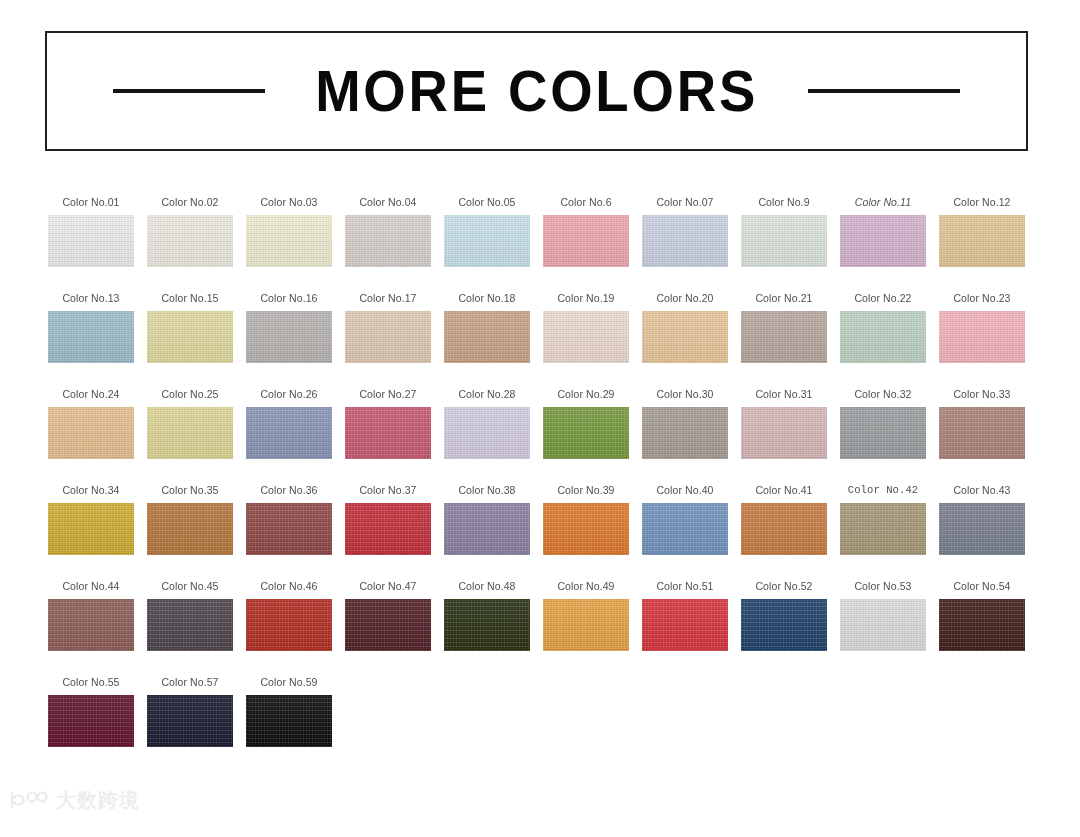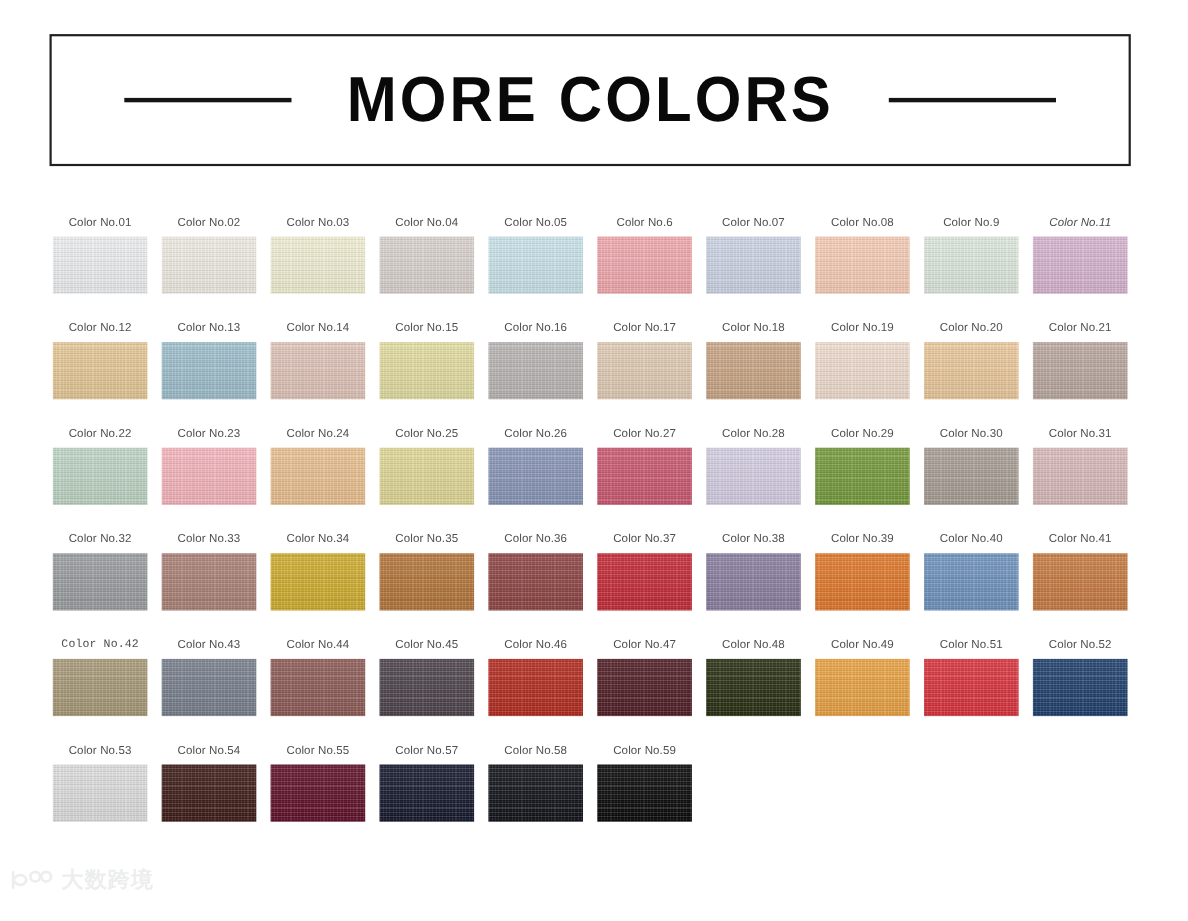--- a/index.html
+++ b/index.html
@@ -182,44 +182,36 @@
     </div>
     <div class="swatch-cell">
       <div class="swatch-label" style="color: rgb(79, 79, 79);">Color No.6</div>
       <div class="swatch-chip" style="background-color: rgb(240, 168, 173);"></div>
     </div>
     <div class="swatch-cell">
       <div class="swatch-label" style="color: rgb(79, 79, 79);">Color No.07</div>
       <div class="swatch-chip" style="background-color: rgb(204, 211, 228);"></div>
     </div>
     <div class="swatch-cell">
-      <div class="swatch-label" style="color: rgb(79, 79, 79);">Color No.08</div>
-      <div class="swatch-chip" style="background-color: rgb(246, 204, 182);"></div>
-    </div>
-    <div class="swatch-cell">
       <div class="swatch-label" style="color: rgb(79, 79, 79);">Color No.9</div>
       <div class="swatch-chip" style="background-color: rgb(221, 231, 221);"></div>
     </div>
     <div class="swatch-cell">
       <div class="swatch-label" style="color: rgb(79, 79, 79); font-style: italic;">Color No.11</div>
       <div class="swatch-chip" style="background-color: rgb(214, 180, 208);"></div>
     </div>
     <div class="swatch-cell">
       <div class="swatch-label" style="color: rgb(79, 79, 79);">Color No.12</div>
       <div class="swatch-chip" style="background-color: rgb(229, 199, 149);"></div>
     </div>
     <div class="swatch-cell">
       <div class="swatch-label" style="color: rgb(79, 79, 79);">Color No.13</div>
       <div class="swatch-chip" style="background-color: rgb(157, 190, 203);"></div>
     </div>
     <div class="swatch-cell">
-      <div class="swatch-label" style="color: rgb(79, 79, 79);">Color No.14</div>
-      <div class="swatch-chip" style="background-color: rgb(223, 195, 184);"></div>
-    </div>
-    <div class="swatch-cell">
       <div class="swatch-label" style="color: rgb(79, 79, 79);">Color No.15</div>
       <div class="swatch-chip" style="background-color: rgb(226, 220, 159);"></div>
     </div>
     <div class="swatch-cell">
       <div class="swatch-label" style="color: rgb(79, 79, 79);">Color No.16</div>
       <div class="swatch-chip" style="background-color: rgb(184, 181, 179);"></div>
     </div>
     <div class="swatch-cell">
       <div class="swatch-label" style="color: rgb(79, 79, 79);">Color No.17</div>
       <div class="swatch-chip" style="background-color: rgb(224, 203, 180);"></div>
@@ -368,24 +360,20 @@
       <div class="swatch-label" style="color: rgb(79, 79, 79);">Color No.54</div>
       <div class="swatch-chip" style="background-color: rgb(61, 28, 23);"></div>
     </div>
     <div class="swatch-cell">
       <div class="swatch-label" style="color: rgb(79, 79, 79);">Color No.55</div>
       <div class="swatch-chip" style="background-color: rgb(95, 16, 41);"></div>
     </div>
     <div class="swatch-cell">
       <div class="swatch-label" style="color: rgb(79, 79, 79);">Color No.57</div>
       <div class="swatch-chip" style="background-color: rgb(20, 24, 44);"></div>
-    </div>
-    <div class="swatch-cell">
-      <div class="swatch-label" style="color: rgb(79, 79, 79);">Color No.58</div>
-      <div class="swatch-chip" style="background-color: rgb(16, 18, 24);"></div>
     </div>
     <div class="swatch-cell">
       <div class="swatch-label" style="color: rgb(79, 79, 79);">Color No.59</div>
       <div class="swatch-chip" style="background-color: rgb(9, 9, 9);"></div>
     </div>
     <div class="swatch-cell empty"></div>
   </div>
 
 <div id="watermark">
   <span id="watermark-logo">

